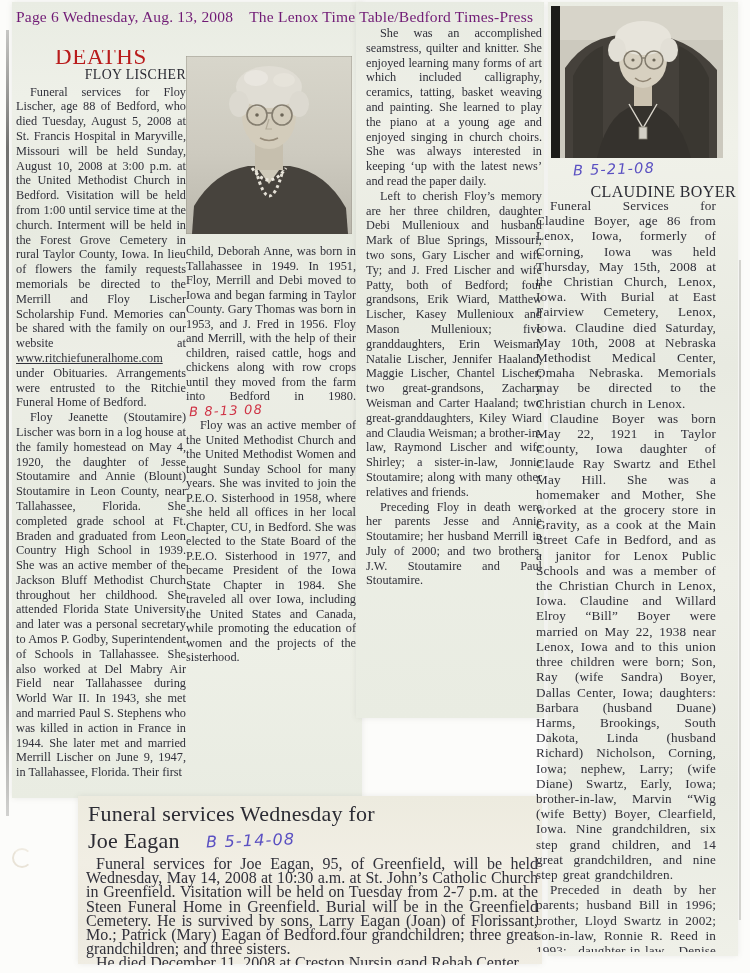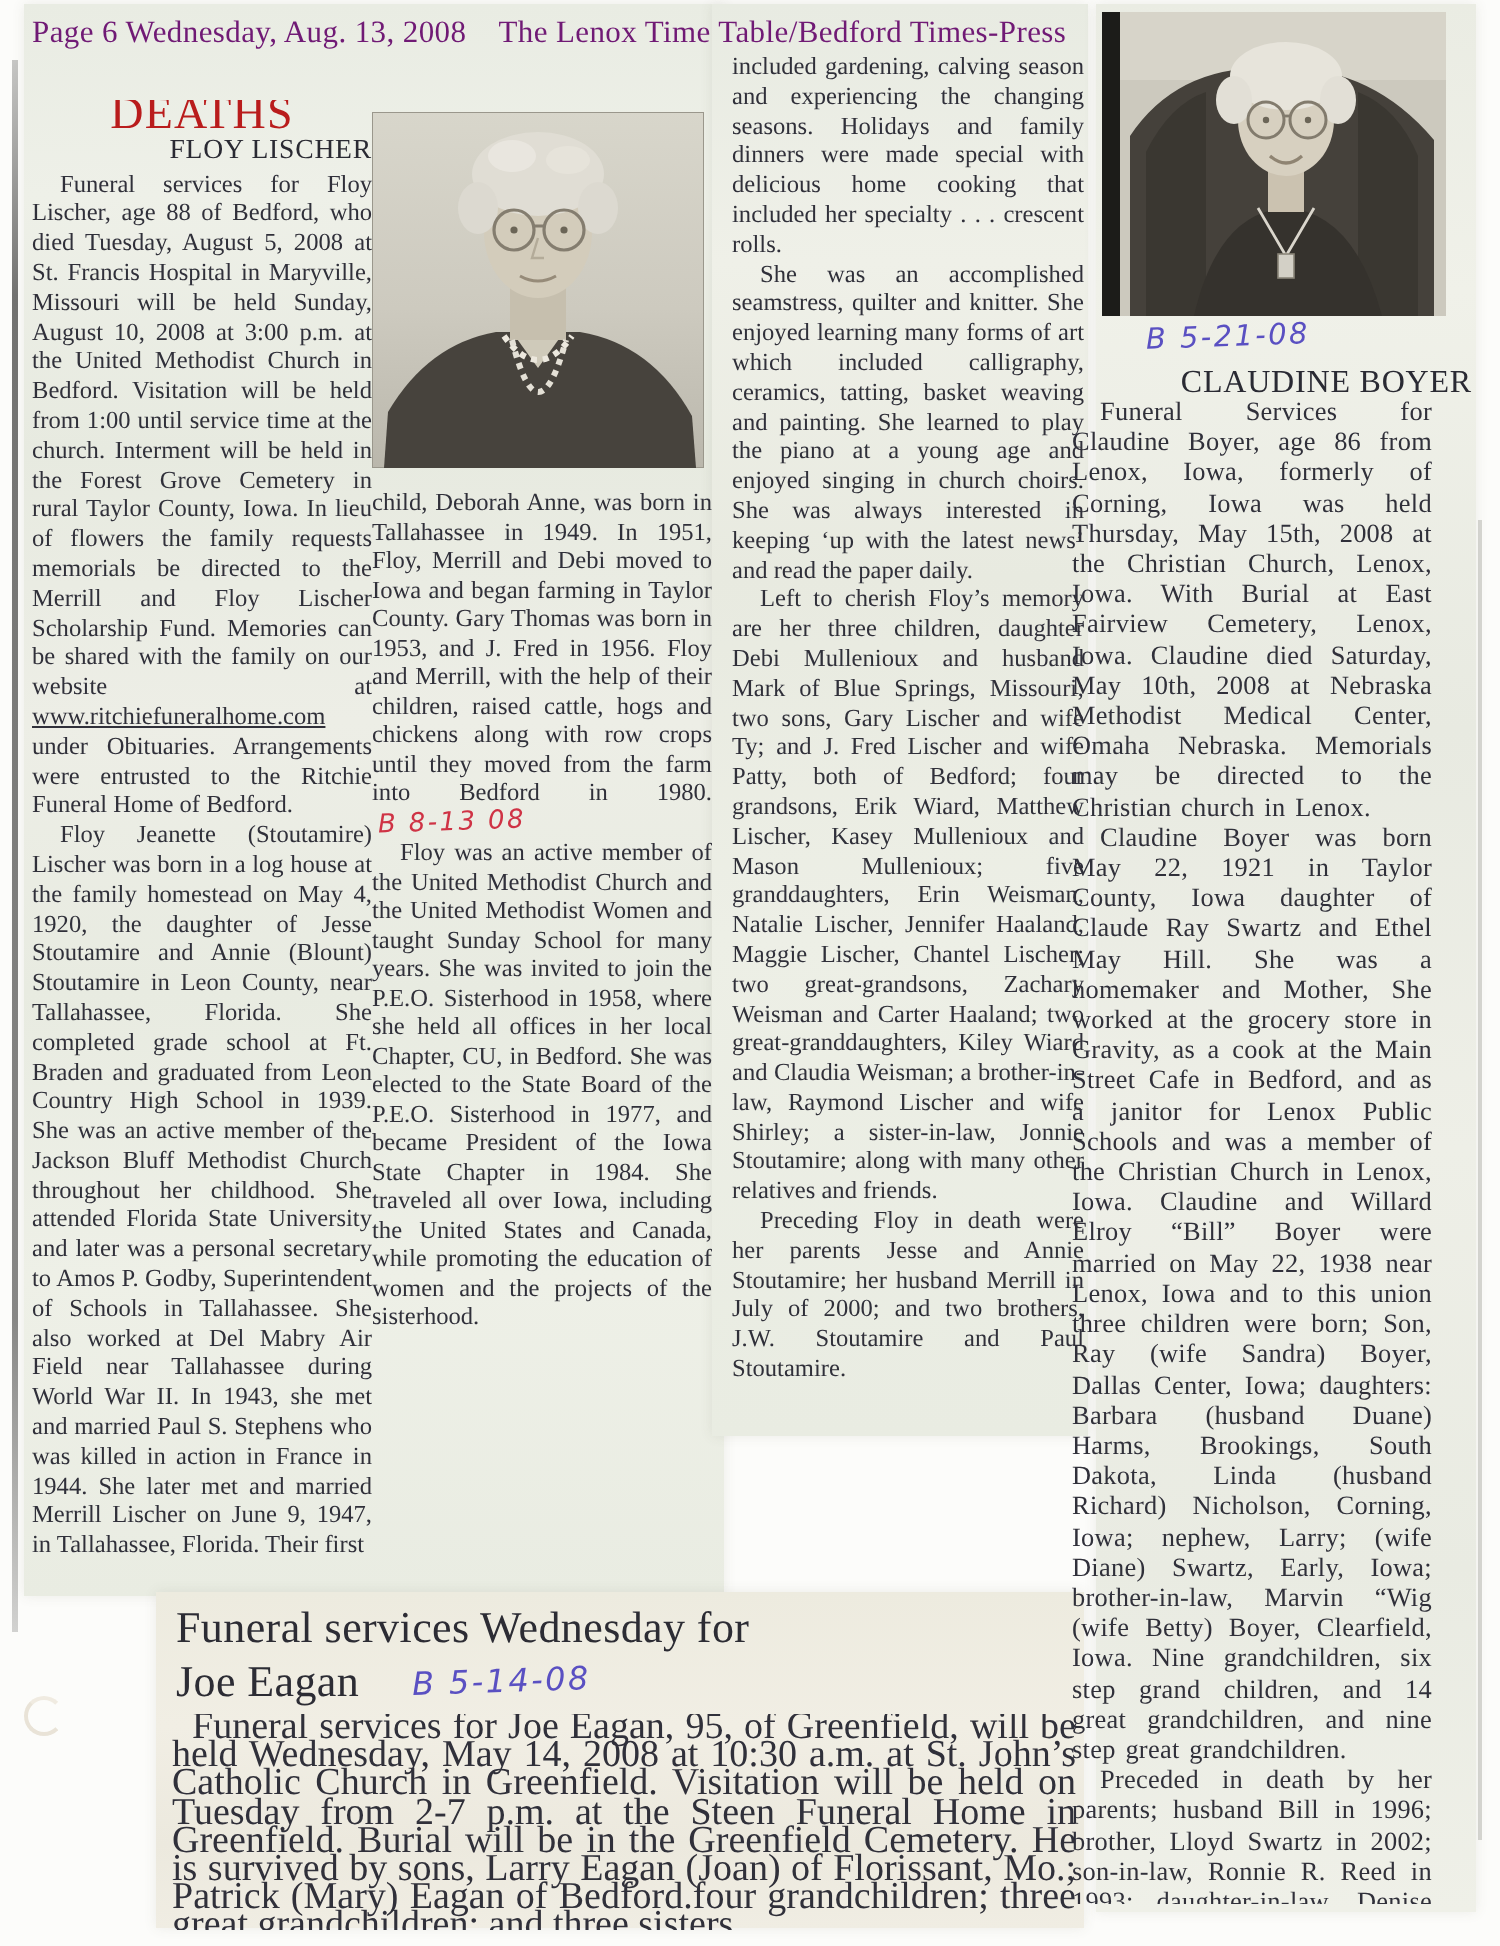--- a/index.html
+++ b/index.html
@@ -75,21 +75,21 @@
   .hand-blue{color:#5a50c2;font-size:14.5px;transform:rotate(-2deg);}
   .hand-blue-lg{color:#5a50c2;font-size:16px;transform:rotate(-2deg);margin-left:26px;vertical-align:2px;}
   .photo{position:absolute;overflow:hidden;}
   .photo svg{display:block;width:100%;height:100%;}
   .joe-headline{
     left:88px;top:800px;width:450px;
     font-size:22px;line-height:27px;color:#2c2c34;letter-spacing:.2px;
   }
   .joe-body{
     left:86px;top:857px;width:452px;height:108px;overflow:hidden;
-    font-size:19px;line-height:14.2px;text-align:justify;
+    font-size:16px;line-height:14.2px;text-align:justify;
   }
   .joe-body p{margin:0;text-indent:10px;}
 </style>
 </head>
 <body>
 
 <div class="clip clip-main-a"></div>
 <div class="clip clip-main-b"></div>
 <div class="clip clip-right"></div>
 <div class="clip clip-bottom"></div>
@@ -146,21 +146,20 @@
     <path d="M70,114 Q83,166 97,114" fill="none" stroke="#e4e0d6" stroke-width="3" stroke-dasharray="3 3"></path>
   </svg>
 </div>
 
 <div class="col floycol" id="col2" style="left:186px;top:244px;width:170px;height:556px;">
   <p class="noindent"><span>child, Deborah Anne, was born in Tallahassee in 1949. In 1951, Floy, Merrill and Debi moved to Iowa and began farming in Taylor County. Gary Thomas was born in 1953, and J. Fred in 1956. Floy and Merrill, with the help of their children, raised cattle, hogs and chickens along with row crops until they moved from the farm into Bedford in 1980.</span> <span class="hand hand-red">B 8-13 08</span></p>
   <p>Floy was an active member of the United Methodist Church and the United Methodist Women and taught Sunday School for many years. She was invited to join the P.E.O. Sisterhood in 1958, where she held all offices in her local Chapter, CU, in Bedford. She was elected to the State Board of the P.E.O. Sisterhood in 1977, and became President of the Iowa State Chapter in 1984. She traveled all over Iowa, including the United States and Canada, while promoting the education of women and the projects of the sisterhood.</p>
 </div>
 
 <div class="col floycol" id="col3" style="left:366px;top:26px;width:176px;height:692px;">
-  <p class="noindent">included gardening, calving season and experiencing the changing seasons.  Holidays and family dinners were made special with delicious home cooking that included her specialty . . . crescent rolls.</p>
   <p>She was an accomplished seamstress, quilter and knitter. She enjoyed learning many forms of art which included calligraphy, ceramics, tatting, basket weaving and painting. She learned to play the piano at a young age and enjoyed singing in church choirs.  She was always interested in keeping ‘up with the latest news’ and read the paper daily.</p>
   <p>Left to cherish Floy’s memory are her three children, daughter Debi Mullenioux and husband Mark of Blue Springs, Missouri; two sons, Gary Lischer and wife Ty; and J. Fred Lischer and wife Patty, both of Bedford; four grandsons, Erik Wiard, Matthew Lischer, Kasey Mullenioux and Mason Mullenioux; five granddaughters, Erin Weisman, Natalie Lischer, Jennifer Haaland, Maggie Lischer, Chantel Lischer; two great-grandsons, Zachary Weisman and Carter Haaland; two great-granddaughters, Kiley Wiard and Claudia Weisman; a brother-in-law, Raymond Lischer and wife Shirley; a sister-in-law, Jonnie Stoutamire; along with many other relatives and friends.</p>
   <p>Preceding Floy in death were her parents Jesse and Annie Stoutamire; her husband Merrill in July of 2000; and two brothers, J.W. Stoutamire and Paul Stoutamire.</p>
 </div>
 
 <div class="photo" style="left:551px;top:6px;width:172px;height:152px;">
   <svg viewBox="0 0 172 152" xmlns="http://www.w3.org/2000/svg">
     <rect width="172" height="152" fill="#ccc9be"></rect>
     <rect x="9" width="163" height="34" fill="#d7d4c9"></rect>
 

